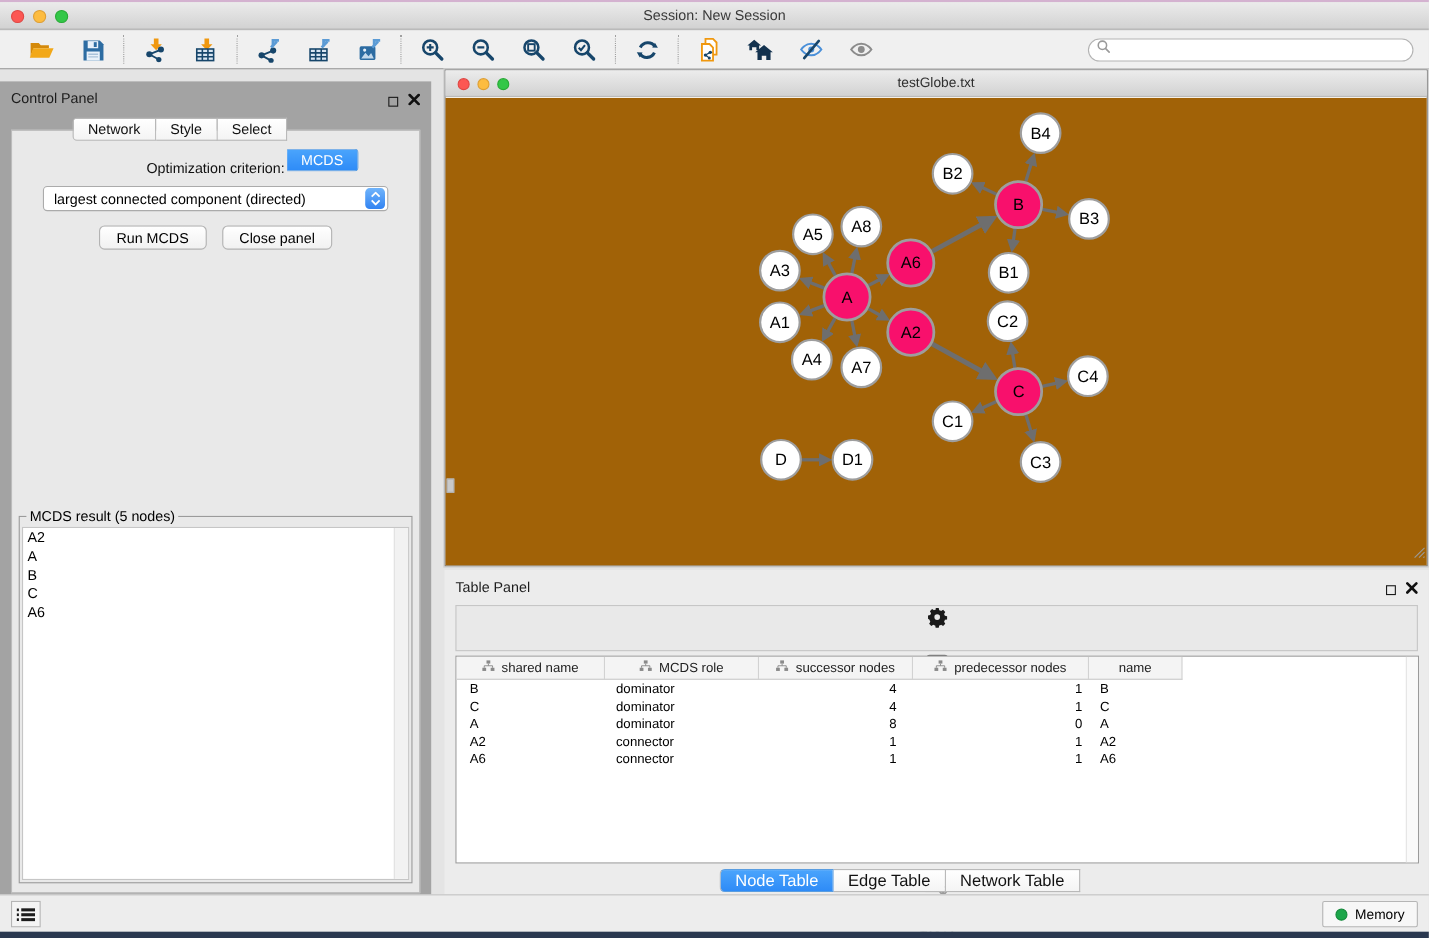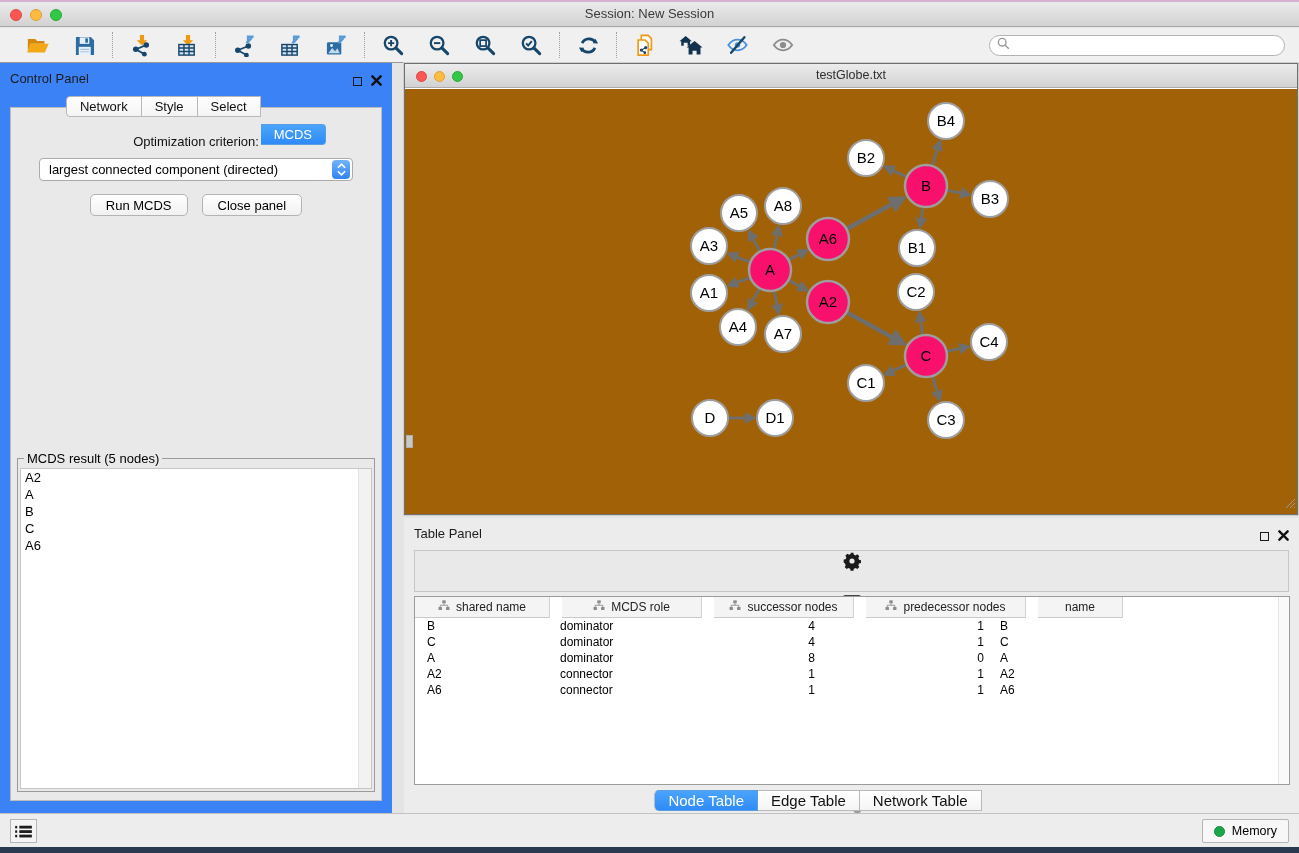--- a/index.html
+++ b/index.html
@@ -25,21 +25,21 @@
   .toolbar { position:absolute; top:28px; left:0; right:0; height:35px; background:#f0f0f0;
     border-bottom:1px solid #989898; display:flex; align-items:center; padding:0 10px; }
   .tgroup { display:flex; align-items:center; gap:22px; padding:0 16px; }
   .tsep { width:0; height:26px; border-left:1px dotted #9f9f9f; }
   .tool-icon { display:inline-flex; width:24px; height:24px; align-items:center; justify-content:center; cursor:pointer; }
   .searchbox { margin-left:auto; margin-right:4px; width:296px; height:21px; background:#fff;
     border:1px solid #b3b3b3; border-radius:11px; display:flex; align-items:center; padding:0 7px; gap:5px; }
   .searchbox input { border:none; outline:none; flex:1; font-size:12px; background:transparent; font-family:"Liberation Sans",sans-serif; }
 
   
-  .control-panel { position:absolute; left:0; top:63px; width:392px; height:750px; background:#3b82f6; }
+  .control-panel { position:absolute; left:0; top:74px; width:392px; height:750px; background:#a3a3a3; }
   .panel-head { position:relative; height:30px; }
   .panel-head .panel-title { position:absolute; left:10px; top:8px; font-size:13px; color:#1c1c1c; }
   .panel-head .panel-btns { position:absolute; right:10px; top:9px; display:flex; gap:9px; align-items:center; }
   .float-box { width:9px; height:9px; border:1.6px solid #1a1a1a; display:inline-block; cursor:pointer; }
 
   .seg-tabs { position:absolute; left:0; right:0; top:33px; display:flex; justify-content:center; z-index:3; }
   .seg-tab { height:21px; line-height:20px; padding:0 13px; font-size:13px; color:#111;
     background:linear-gradient(#ffffff,#f4f4f4); border:1px solid #b9b9b9; border-left:none; cursor:pointer; }
   .seg-tab:first-child { border-left:1px solid #b9b9b9; border-radius:4px 0 0 4px; }
   .seg-tab:last-child { border-radius:0 4px 4px 0;margin-top:28px; }
@@ -82,21 +82,21 @@
 
   
   .table-panel { position:absolute; left:404px; top:518px; width:895px; height:295px; background:#ececec; }
   .tp-toolbar { position:absolute; left:10px; right:10px; top:32px; height:42px; background:#e9e9e9;
     border:1px solid #c6c6c6; display:flex; align-items:center; gap:24px; padding:0 16px;flex-direction:column; }
   .tp-icon { display:inline-flex; align-items:center; justify-content:center; min-width:20px; height:22px; cursor:pointer; }
   .tp-icon.disabled { cursor:default; }
 
   .data-table { position:absolute; left:10px; right:9px; top:78px; height:189px; background:#fff;
     border:1px solid #9b9b9b; overflow:hidden; font-size:12px; }
-  .thead { display:flex; height:21px;gap:12px; }
+  .thead { display:flex; height:21px; }
   .th { background:#f4f4f4; border-right:1px solid #d2d2d2; border-bottom:1px solid #c9c9c9;
     display:flex; align-items:center; justify-content:center; gap:6px; font-size:12px; color:#222; cursor:pointer; }
   .tr { display:flex; height:16px; align-items:center; }
   .td { overflow:hidden; white-space:nowrap; color:#000; }
   .td.num { text-align:right; }
   .table-vscroll { position:absolute; right:0; top:0; bottom:0; width:11px; background:#fafafa; border-left:1px solid #e4e4e4; }
 
   .bottom-tabs { position:absolute; left:0; right:0; top:272px; display:flex; justify-content:center; }
   .bottom-tabs .seg-tab { font-size:15px; height:21px; line-height:20px; border-radius:0; }
   .bottom-tabs .seg-tab:first-child { border-radius:5px 0 0 5px; border-left:1px solid #b9b9b9; }

